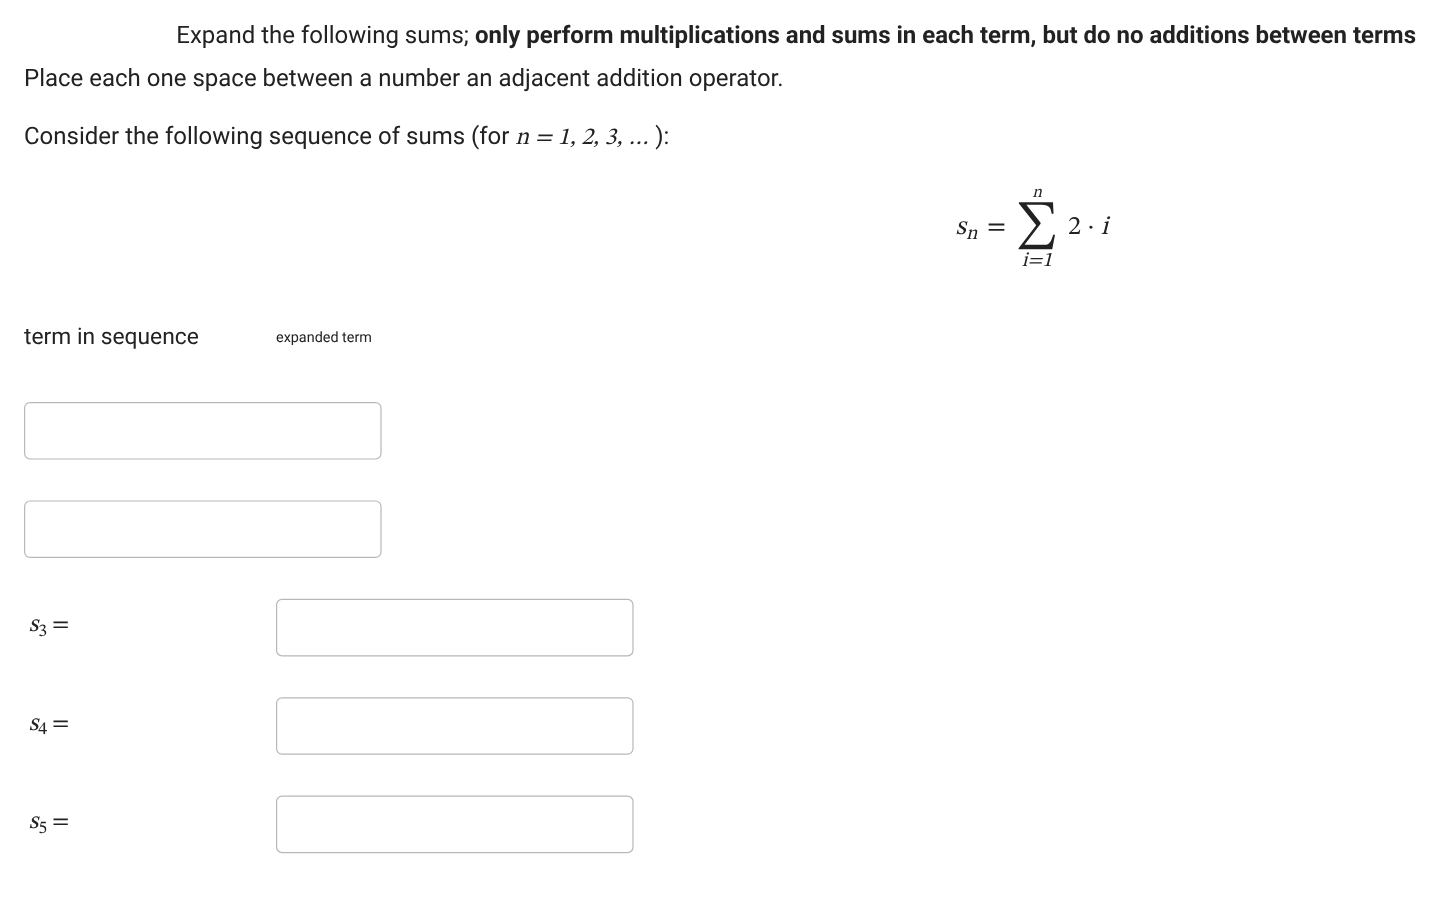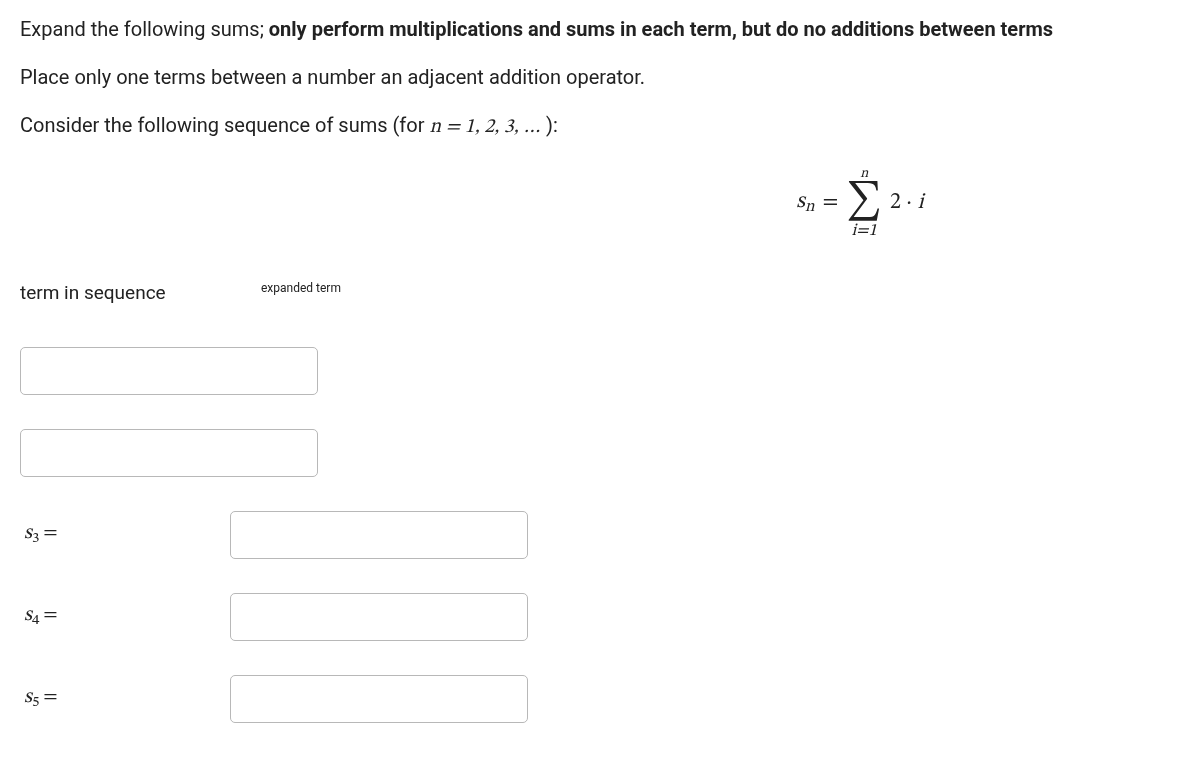--- a/index.html
+++ b/index.html
@@ -9,21 +9,22 @@
     }
     body {
       font-family: -apple-system, BlinkMacSystemFont, "Segoe UI", Roboto, Helvetica, Arial, sans-serif;
       background: #ffffff;
       color: #222222;
       padding: 14px 20px;
       font-size: 20px;
       line-height: 1.5;
     }
     .instruction-line1 {
-      margin-bottom: 18px;
+      margin-bottom: 6px;
+      text-align: right;
     }
     .instruction-line1 .normal {
       font-weight: 400;
     }
     .instruction-line1 .bold {
       font-weight: 700;
     }
     .instruction-line2 {
       margin-bottom: 18px;
       font-weight: 400;
@@ -84,23 +85,22 @@
       font-style: normal;
     }
     .term-2i .ital {
       font-style: italic;
     }
     .table-wrap {
       margin-top: 6px;
     }
     .header-row {
       display: flex;
-      align-items: flex-start;
+      align-items: center;
       margin-bottom: 22px;
-      gap: 31px;
     }
     .col1 {
       width: 210px;
       font-size: 19px;
     }
     .col2 {
       font-size: 12px;
     }
     .data-row {
       display: flex;
@@ -134,21 +134,21 @@
       font-family: inherit;
     }
   </style>
 </head>
 <body>
 
 <div class="instruction-line1">
   <span class="normal">Expand the following sums; </span><span class="bold">only perform multiplications and sums in each term, but do no additions between terms</span>
 </div>
 
-<div class="instruction-line2">Place only one terms between a number an adjacent addition operator.</div>
+<div class="instruction-line2">Place each one space between a number an adjacent addition operator.</div>
 
 <div class="instruction-line3">
   <span>Consider the following sequence of sums (for  </span><span class="math-inline">n = 1, 2, 3, …</span><span> ):</span>
 </div>
 
 <div class="formula-row">
   <span class="formula-wrap">
     <span class="sn">
       <span>s</span><span class="sub">n</span>
     </span>

